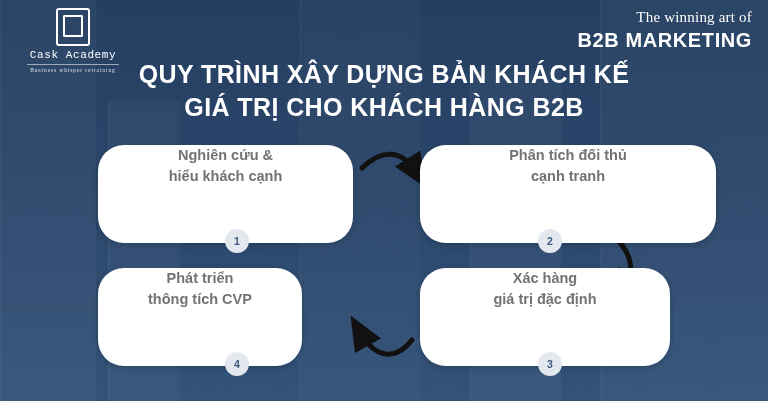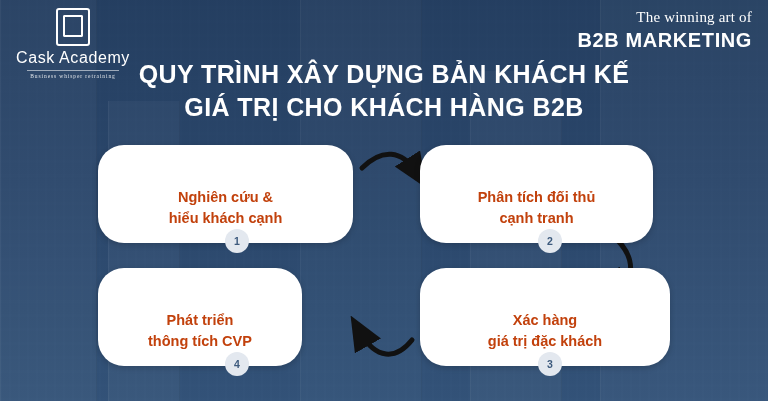--- a/index.html
+++ b/index.html
@@ -70,23 +70,23 @@
     position: absolute;
     right: 5px;
     top: 5px;
     width: 9px;
     height: 18px;
     border: 2px solid #ffffff;
     border-left: none;
     border-radius: 0 2px 2px 0;
   }
   .logo-name {
-    font-size: 16px;
+    font-size: 11px;
     letter-spacing: 0.6px;
-    font-family: Liberation Sans, sans-serif;
+    font-family: Liberation Mono, monospace;
     font-weight: 400;
     line-height: 1.1;
   }
   .logo-rule {
     width: 92px;
     height: 1px;
     background: rgba(255,255,255,0.55);
     margin: 3px auto 2px auto;
   }
   .logo-tag {
@@ -139,32 +139,32 @@
     left: 0;
     top: 0;
     width: 768px;
     height: 401px;
   }
   .card {
     position: absolute;
     background: #ffffff;
     border-radius: 26px;
     box-shadow: 0 2px 6px rgba(0,0,0,0.18);
-    color: #c2410c;
+    color: #737373;
     display: flex;
-    align-items: flex-end;
+    align-items: flex-start;
     justify-content: center;
     text-align: center;
     font-weight: bold;
     font-size: 14.5px;
     line-height: 1.45;
   }
   .card .card-text { padding: 0 16px 14px 16px; }
   .card-1 { left: 98px;  top: 145px; width: 255px; height: 98px; border-radius: 26px 26px 26px 26px; }
-  .card-2 { left: 420px; top: 145px; width: 233px; height: 98px; }
+  .card-2 { left: 420px; top: 145px; width: 296px; height: 98px; }
   .card-3 { left: 420px; top: 268px; width: 250px; height: 98px; }
   .card-4 { left: 98px;  top: 268px; width: 204px; height: 98px; }
 
   .badge {
     position: absolute;
     width: 24px;
     height: 24px;
     border-radius: 50%;
     background: #e3e8ef;
     color: #3d5a7d;
@@ -241,21 +241,21 @@
       <div class="card-text">
         <span>Phân tích đối thủ</span><br>
         <span>cạnh tranh</span>
       </div>
     </div>
     <div class="badge badge-2">2</div>
 
     <div class="card card-3">
       <div class="card-text">
         <span>Xác hàng</span><br>
-        <span>giá trị đặc khách</span>
+        <span>giá trị đặc định</span>
       </div>
     </div>
     <div class="badge badge-3">3</div>
 
     <div class="card card-4">
       <div class="card-text">
         <span>Phát triển</span><br>
         <span>thông tích CVP</span>
       </div>
     </div>

